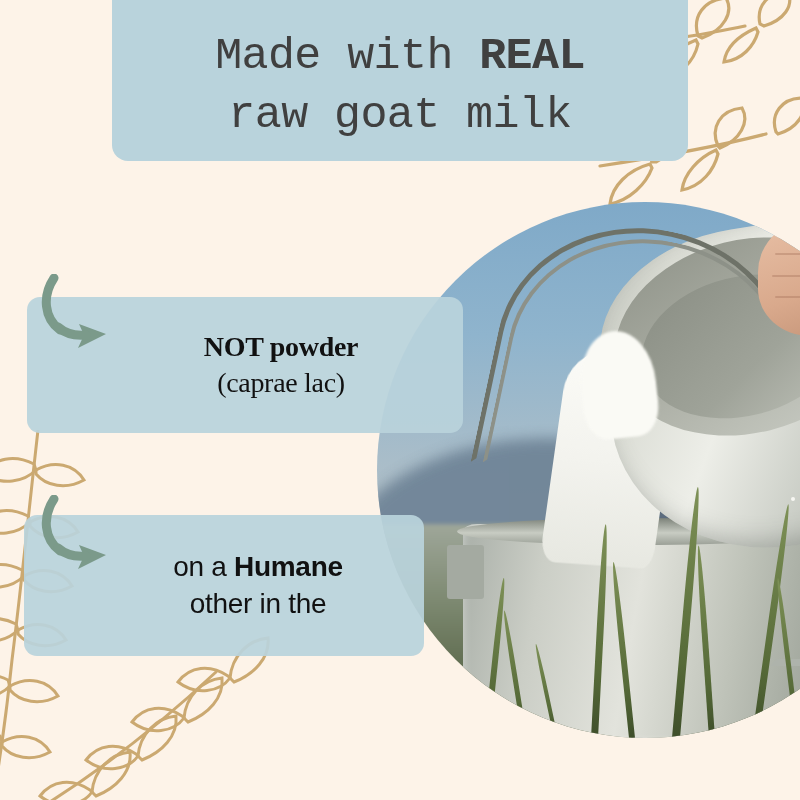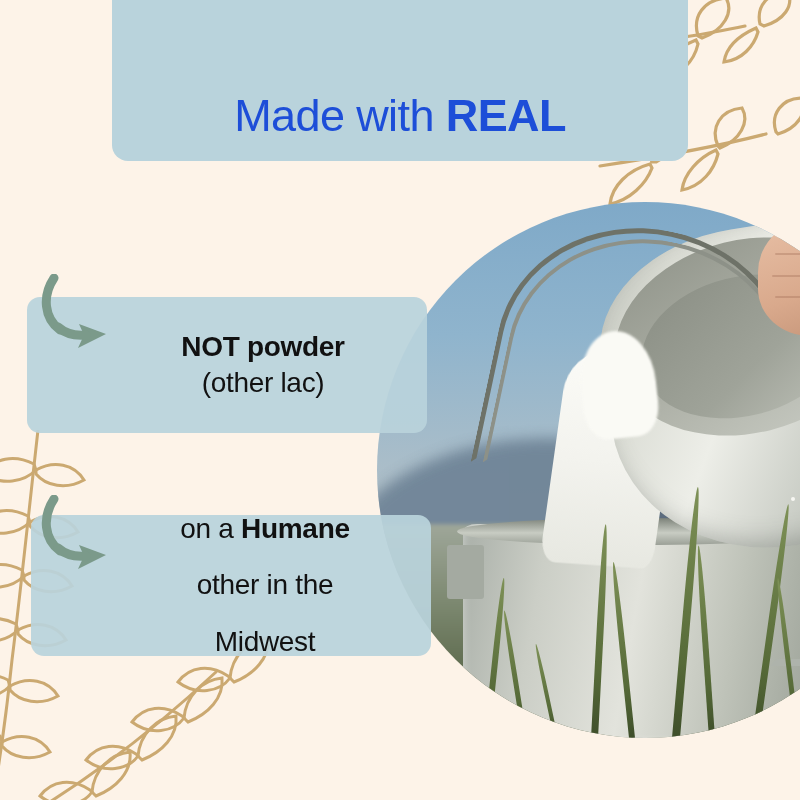--- a/index.html
+++ b/index.html
@@ -40,26 +40,27 @@
     background: #B9D3DC;
     border-radius: 0 0 16px 16px;
     display: flex;
     flex-direction: column;
     align-items: center;
     justify-content: flex-end;
     padding-bottom: 16px;
     box-sizing: border-box;
   }
   .header-line {
-    color: #1d4ed8;
+    color: #404040;
     font-size: 45px;
     line-height: 1.30;
     letter-spacing: -0.6px;
     white-space: nowrap;
     font-weight: 400;
+    font-family: Liberation Mono, monospace;
   }
   .header-line b { font-weight: 700; }
 
   
   .photo-circle {
     position: absolute;
     left: 377px;
     top: 202px;
     width: 536px;
     height: 536px;
@@ -197,22 +198,22 @@
   .feature-box {
     position: absolute;
     background: rgba(185,211,220,.93);
     border-radius: 13px;
     box-sizing: border-box;
     display: flex;
     flex-direction: column;
     align-items: center;
     justify-content: center;
   }
-  #feature-1 { left: 27px; top: 297px; width: 400px; height: 136px; padding-left: 72px; }
-  #feature-2 { left: 31px; top: 515px; width: 400px; height: 141px; padding-left: 68px; gap: 20px; }
+  #feature-1 { left: 27px; top: 297px; width: 436px; height: 136px; padding-left: 72px; font-family: Liberation Serif, serif; }
+  #feature-2 { left: 24px; top: 515px; width: 400px; height: 141px; padding-left: 68px; }
 
   .feature-line {
     color: #111111;
     font-size: 28px;
     line-height: 1.30;
     letter-spacing: -0.3px;
     white-space: nowrap;
     text-align: center;
     font-weight: 400;
   }
@@ -281,20 +282,21 @@
       <path d="M208,76 C190,64 170,66 158,82 C176,96 200,92 210,78 Z"></path>
       <path d="M210,78 C212,56 228,40 248,38 C250,58 234,74 214,82 Z"></path>
       <path d="M44,214 C30,222 20,226 6,228"></path>
     </g>
   </svg>
 
   <div class="header-banner">
     <div class="header-line">
       <span>Made with </span><b>REAL</b>
     </div>
+    <div class="header-line">raw goat milk</div>
   </div>
 
   <div class="photo-circle">
     <div class="photo-inner">
       <div class="ph-sky"></div>
       <div class="ph-hill1"></div>
       <div class="ph-hill2"></div>
       <div class="ph-ground"></div>
 
       <div class="ph-pot"></div>
@@ -329,35 +331,34 @@
       <div class="blade" style="left:78%;width:5px;height:30%;transform:rotate(-7deg);"></div>
 
       <div class="blade" style="left:33%;width:4px;height:18%;transform:rotate(-12deg);"></div>
     </div>
   </div>
 
   <div class="feature-box" id="feature-1">
     <div class="feature-line">
       <b>NOT powder</b>
     </div>
-    <div class="feature-line">(other lac)</div>
+    <div class="feature-line">(caprae lac)</div>
   </div>
 
   <svg class="arrow" id="arrow-1" viewBox="0 0 86 86">
     <path d="M16,4 C4,22 6,44 22,56" fill="none" stroke="#7B9A8A" stroke-width="9" stroke-linecap="round"></path>
     <path d="M41,50 L68,60 L40,74 L46,61 Z" fill="#7B9A8A"></path>
     <path d="M20,53 C28,60 38,62 48,61" fill="none" stroke="#7B9A8A" stroke-width="9" stroke-linecap="round"></path>
   </svg>
 
   <div class="feature-box" id="feature-2">
     <div class="feature-line">
       <span>on a </span><b>Humane</b>
     </div>
     <div class="feature-line">other in the</div>
-    <div class="feature-line">Midwest</div>
   </div>
 
   <svg class="arrow" id="arrow-2" viewBox="0 0 86 86">
     <path d="M16,4 C4,22 6,44 22,56" fill="none" stroke="#7B9A8A" stroke-width="9" stroke-linecap="round"></path>
     <path d="M41,50 L68,60 L40,74 L46,61 Z" fill="#7B9A8A"></path>
     <path d="M20,53 C28,60 38,62 48,61" fill="none" stroke="#7B9A8A" stroke-width="9" stroke-linecap="round"></path>
   </svg>
 
 </div>
 

